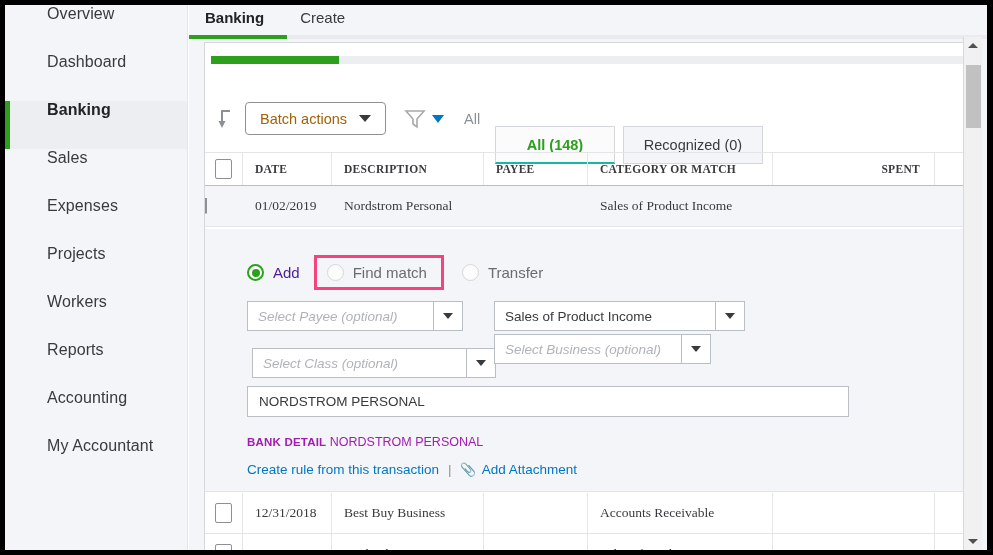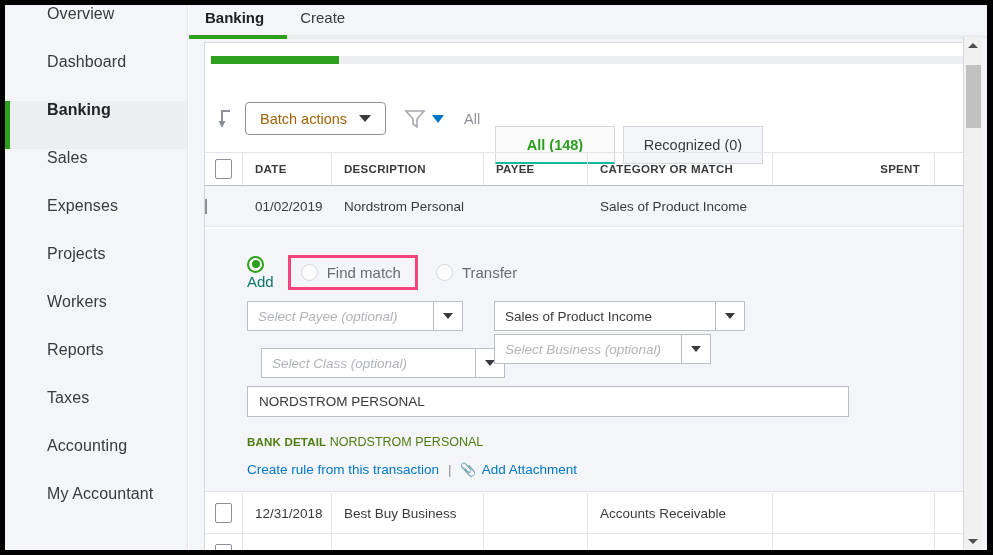--- a/index.html
+++ b/index.html
@@ -183,21 +183,21 @@
   .hrow .cell { border-right:1px solid #e3e5e8; height:100%; display:flex; align-items:center;}
   .drow {
     height:41px;
     background:#f4f5f8;
     border-bottom:1px solid #e3e5e8;
     font-size:13.5px;
     color:#393a3d;
   }
   .wrow { background:#ffffff; }
   .wrow .cell { border-right:1px solid #e3e5e8; height:100%; display:flex; align-items:center;}
-  .cell { padding-left:12px; overflow:hidden; white-space:nowrap; text-overflow:ellipsis;}
+  .cell { padding-left:12px; overflow:hidden; white-space:nowrap; text-overflow:ellipsis;font-family:Liberation Serif, serif;}
   .c-chk   { width:38px; padding-left:0; justify-content:center; flex:none;}
   .c-date  { width:89px; flex:none;}
   .c-desc  { width:152px; flex:none;}
   .c-payee { width:104px; flex:none;}
   .c-cat   { width:185px; flex:none;}
   .c-spent { width:162px; flex:none; justify-content:flex-end; padding-right:14px;}
   .c-last  { width:36px; flex:none;}
   .chk {
     width:17px;height:20px;
     border:1px solid #8d9096;
@@ -208,21 +208,21 @@
 
   
   #editor {
     position:absolute; left:0; top:186px;
     width:768px; height:263px;
     background:#f4f5f8;
     border-bottom:1px solid #e3e5e8;
   }
   #radios { position:absolute; left:42px; top:26px; display:flex; align-items:center;}
   .radio-opt { display:flex; align-items:center; font-size:15px; color:#6b6c72; cursor:pointer;}
-  .radio-opt.on { color:#0f766e;flex-direction:column; }
+  .radio-opt.on { color:#4c1d95; }
   .rd {
     width:17px;height:17px;border-radius:50%;
     border:1px solid #d4d7dc;background:#fcfcfd;
     margin-right:9px; flex:none;
     position:relative;
   }
   .rd.on { border:2px solid #2ca01c; background:#fff;}
   .rd.on::after{
     content:""; position:absolute; left:50%; top:50%;
     transform:translate(-50%,-50%);
@@ -250,34 +250,34 @@
     width:29px; height:100%;
     border-left:1px solid #babec5;
     display:flex;align-items:center;justify-content:center;
     cursor:pointer;
   }
   .fbtn .caret-dark { margin-left:0; border-top-color:#393a3d;
     border-left-width:5px;border-right-width:5px;border-top-width:6px;}
 
   #f-payee    { left:42px;  top:72px;  width:216px;}
   #f-category { left:289px; top:72px;  width:251px;}
-  #f-class    { left:56px;  top:119px; width:244px;}
+  #f-class    { left:47px;  top:119px; width:244px;}
   #f-business { left:289px; top:105px; width:217px;}
 
   #f-memo {
     position:absolute; left:42px; top:157px;
     width:602px; height:31px;
     border:1px solid #babec5; background:#fff;
     display:flex;align-items:center;
     padding-left:11px;
     font-size:13.5px; color:#393a3d;
   }
   #bank-detail {
     position:absolute; left:42px; top:206px;
-    font-size:12.5px; color:#4d7c0f;
+    font-size:12.5px; color:#a21caf;
     white-space:nowrap;
   }
   #bank-detail b { font-size:11.5px; letter-spacing:.2px;}
   #links {
     position:absolute; left:42px; top:233px;
     display:flex; align-items:center;
     font-size:13.5px;
   }
   #links a { color:#0077c5; text-decoration:none; cursor:pointer;}
   #links .sep { color:#8d9096; margin:0 9px;}
@@ -329,23 +329,20 @@
         <span>Expenses</span>
       </div>
     <div class="nav-item">
         <span>Projects</span>
       </div>
     <div class="nav-item">
         <span>Workers</span>
       </div>
     <div class="nav-item">
         <span>Reports</span>
-      </div>
-    <div class="nav-item">
-        <span>Taxes</span>
       </div>
     <div class="nav-item">
         <span>Accounting</span>
       </div>
     <div class="nav-item">
         <span>My Accountant</span>
       </div>
   </div>
 
   <div id="main">

